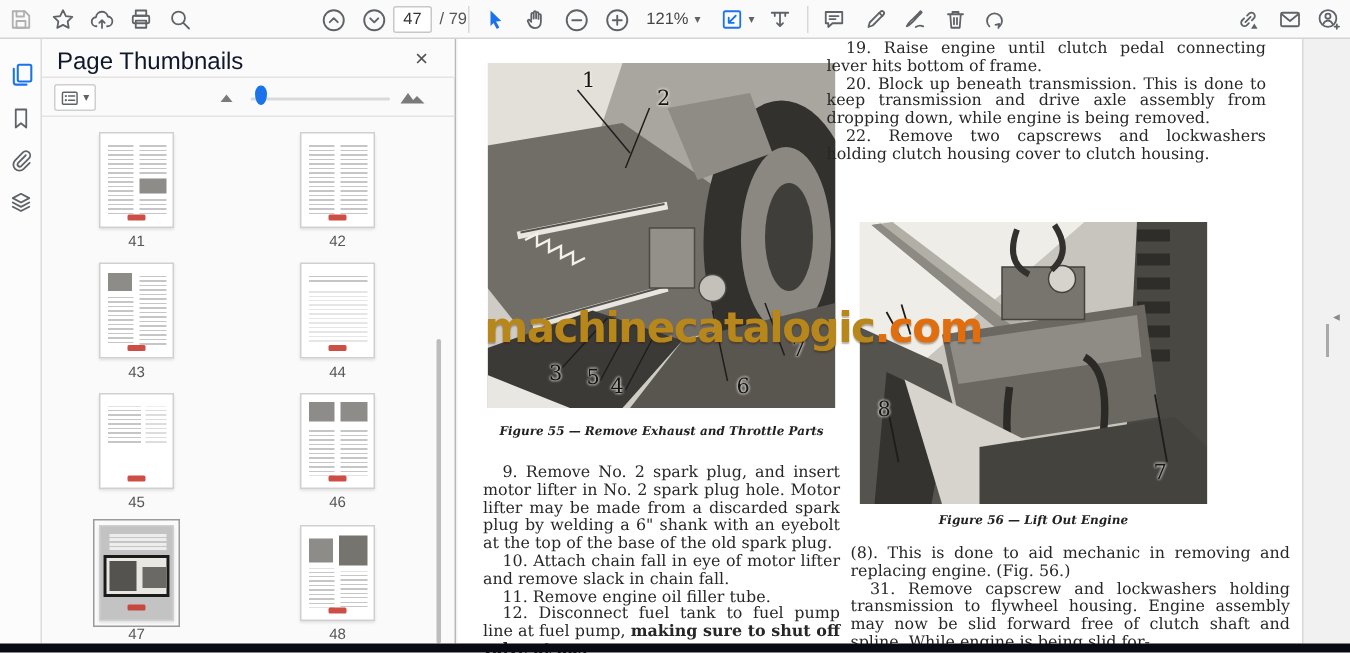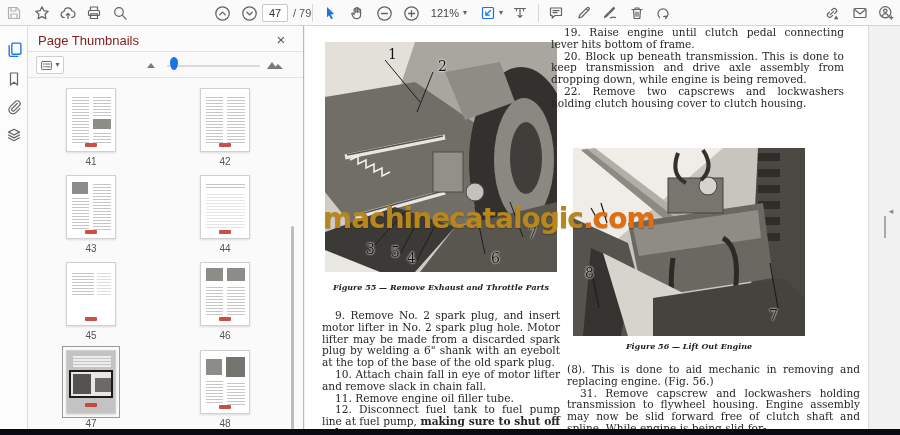--- a/index.html
+++ b/index.html
@@ -28,21 +28,21 @@
   .rail { position:absolute; left:0; top:26px; width:28px; height:403px;
           background:#fcfcfc; border-right:1px solid #dcdcdc; z-index:20; }
   .rail-btn { position:absolute; left:5px; width:18px; height:18px; border:0; background:transparent;
               display:flex; align-items:center; justify-content:center; cursor:pointer; }
 
   
   .panel { position:absolute; left:28px; top:26px; width:276px; height:403px;
            background:#fafafa; border-right:1px solid #b9b9b9; z-index:20; }
   .panel-header { position:absolute; left:0; top:0; width:100%; height:26px;
                   border-bottom:1px solid #e4e4e4; background:#fbfbfb; }
-  .panel-title { position:absolute; left:10px; top:7px; font-size:13px; color:#7f1d1d; }
+  .panel-title { position:absolute; left:10px; top:7px; font-size:16px; color:#0f172a; }
   .panel-close { position:absolute; right:12px; top:3px; width:20px; height:20px; border:0;
                  background:transparent; font-size:15px; color:#555; cursor:pointer; }
   .panel-options { position:absolute; left:0; top:26px; width:100%; height:26px;
                    border-bottom:1px solid #e4e4e4; }
   .opt-btn { position:absolute; left:8px; top:4px; width:28px; height:18px; border:1px solid #cfcfcf;
              border-radius:2px; background:#fff; display:flex; align-items:center; justify-content:center;
              gap:2px; cursor:pointer; }
   .slider-track { position:absolute; left:139px; top:13px; width:93px; height:2px; background:#d9d9d9; border-radius:1px; }
   .slider-thumb { position:absolute; left:142px; top:5px; width:8px; height:13px; background:#1a73e8;
                   border-radius:50% 50% 50% 50% / 45% 45% 60% 60%; cursor:pointer; }

